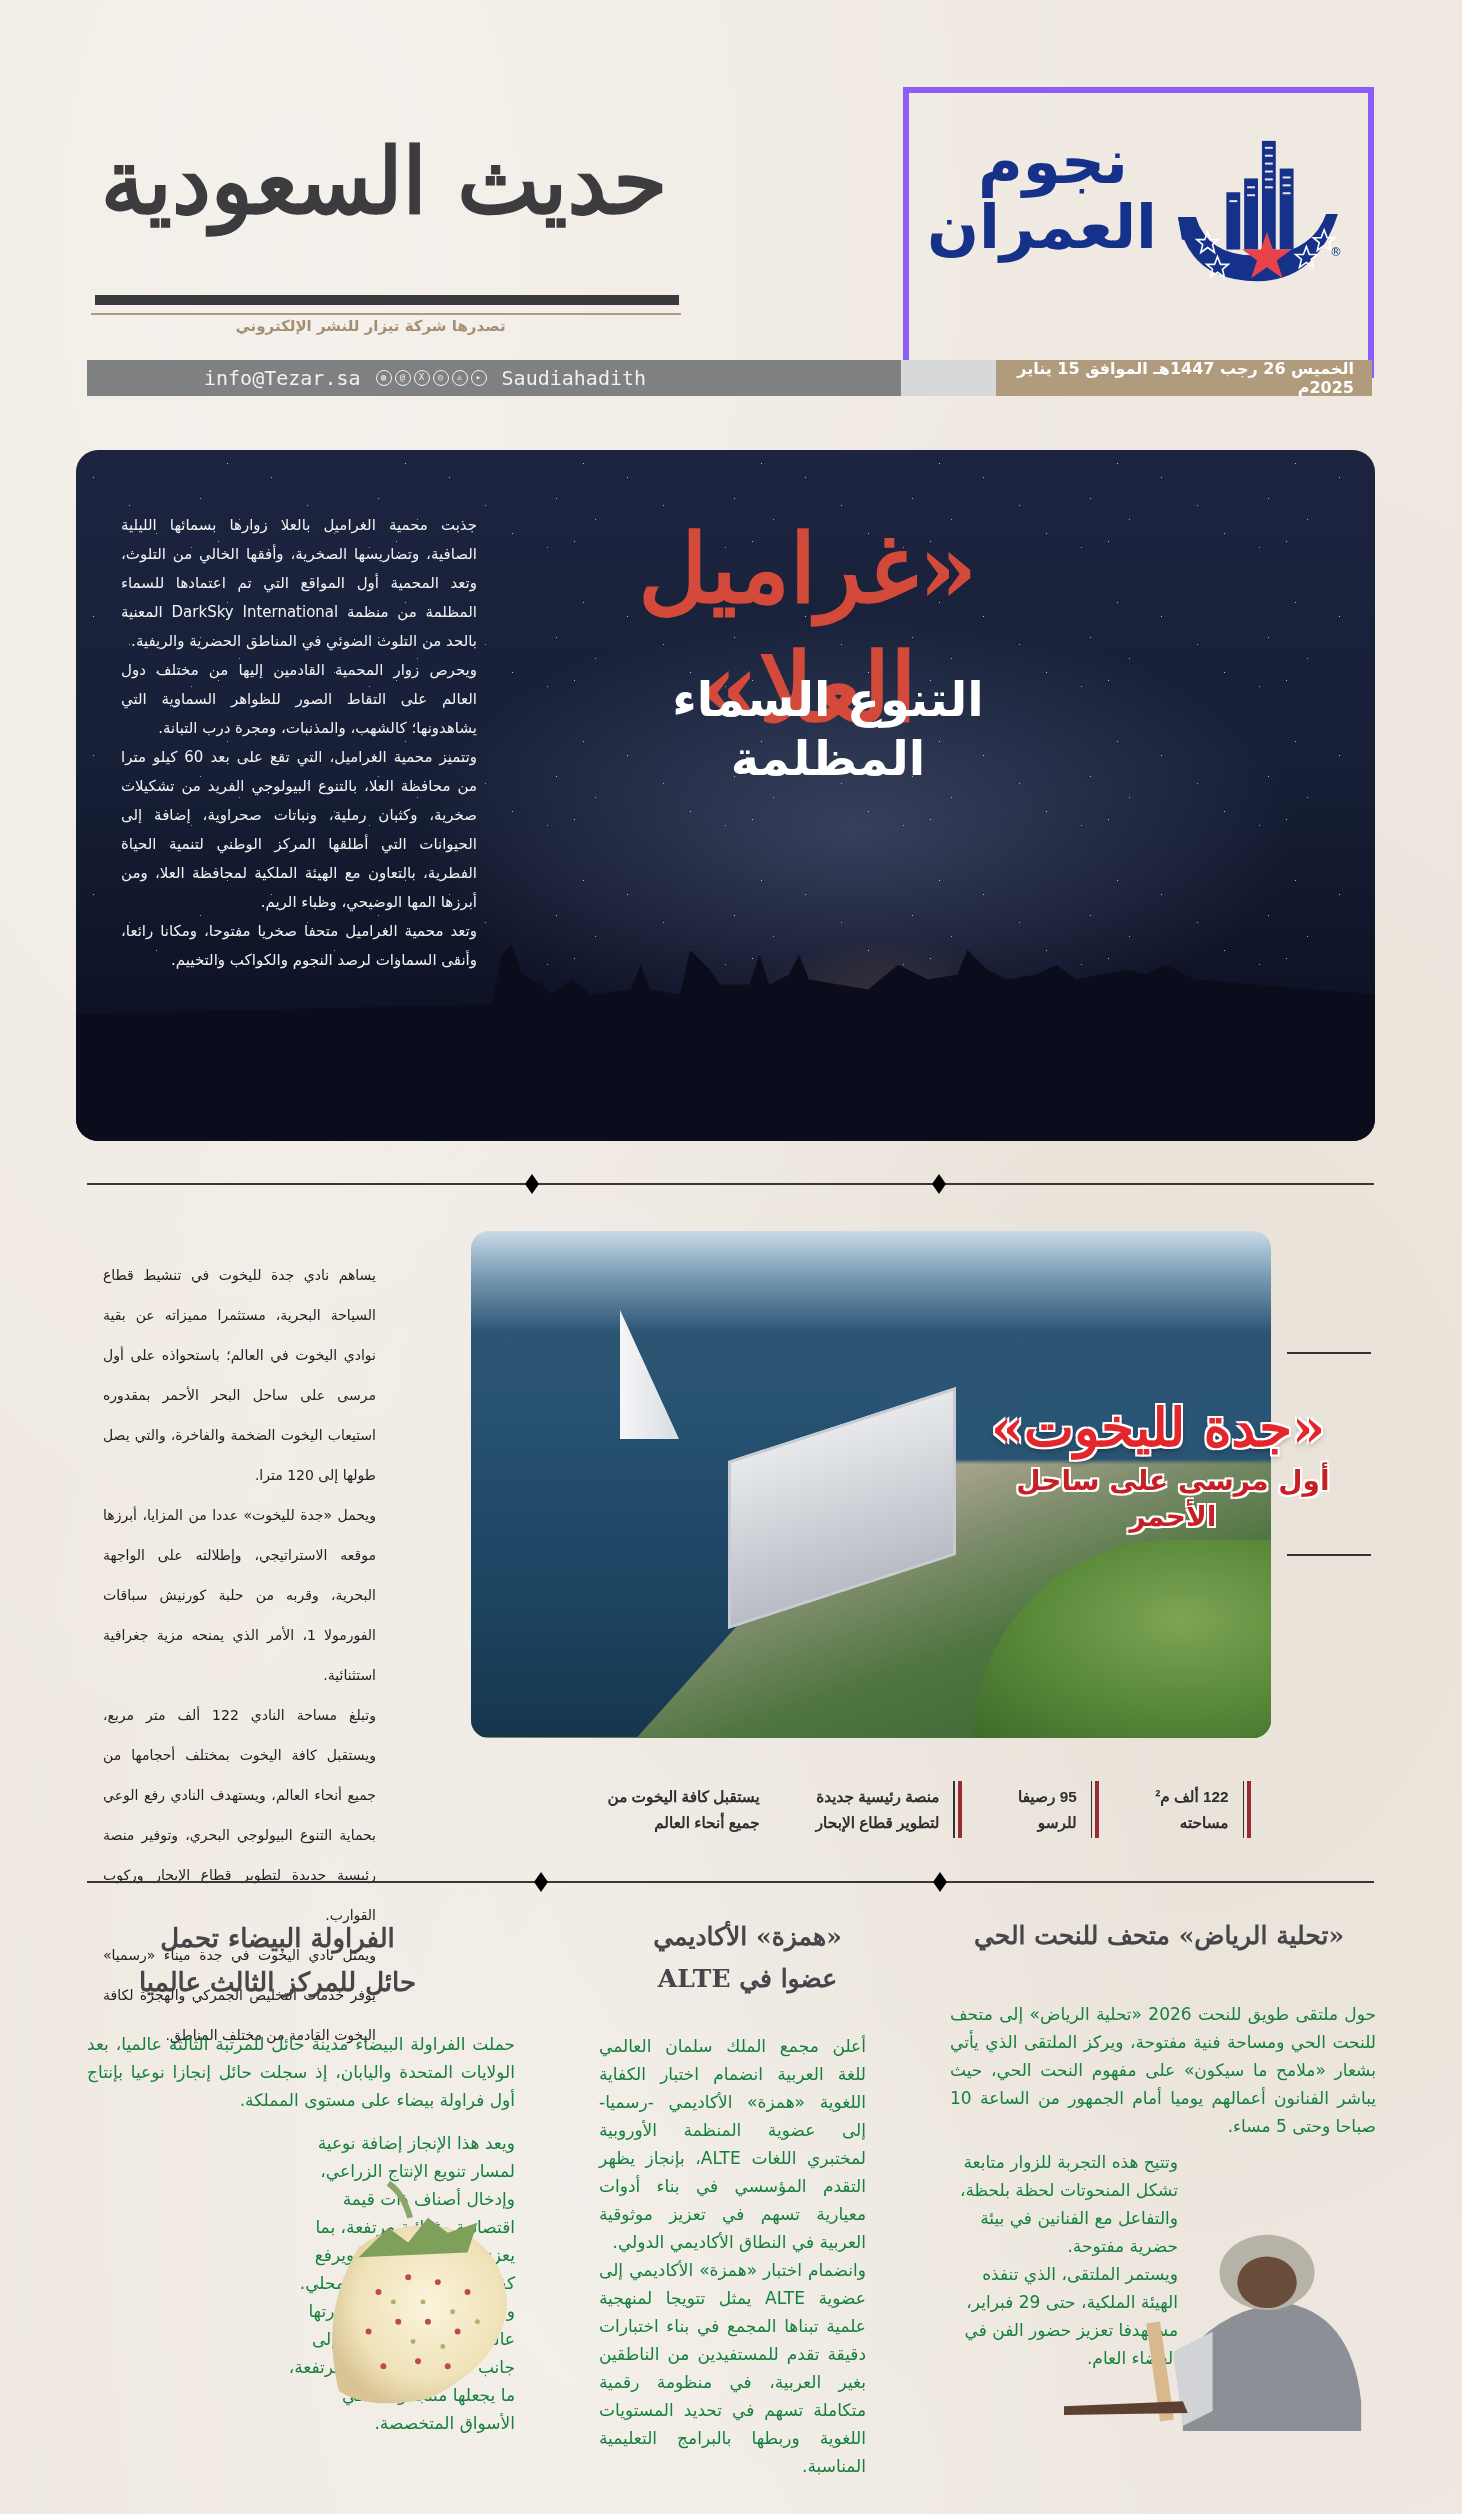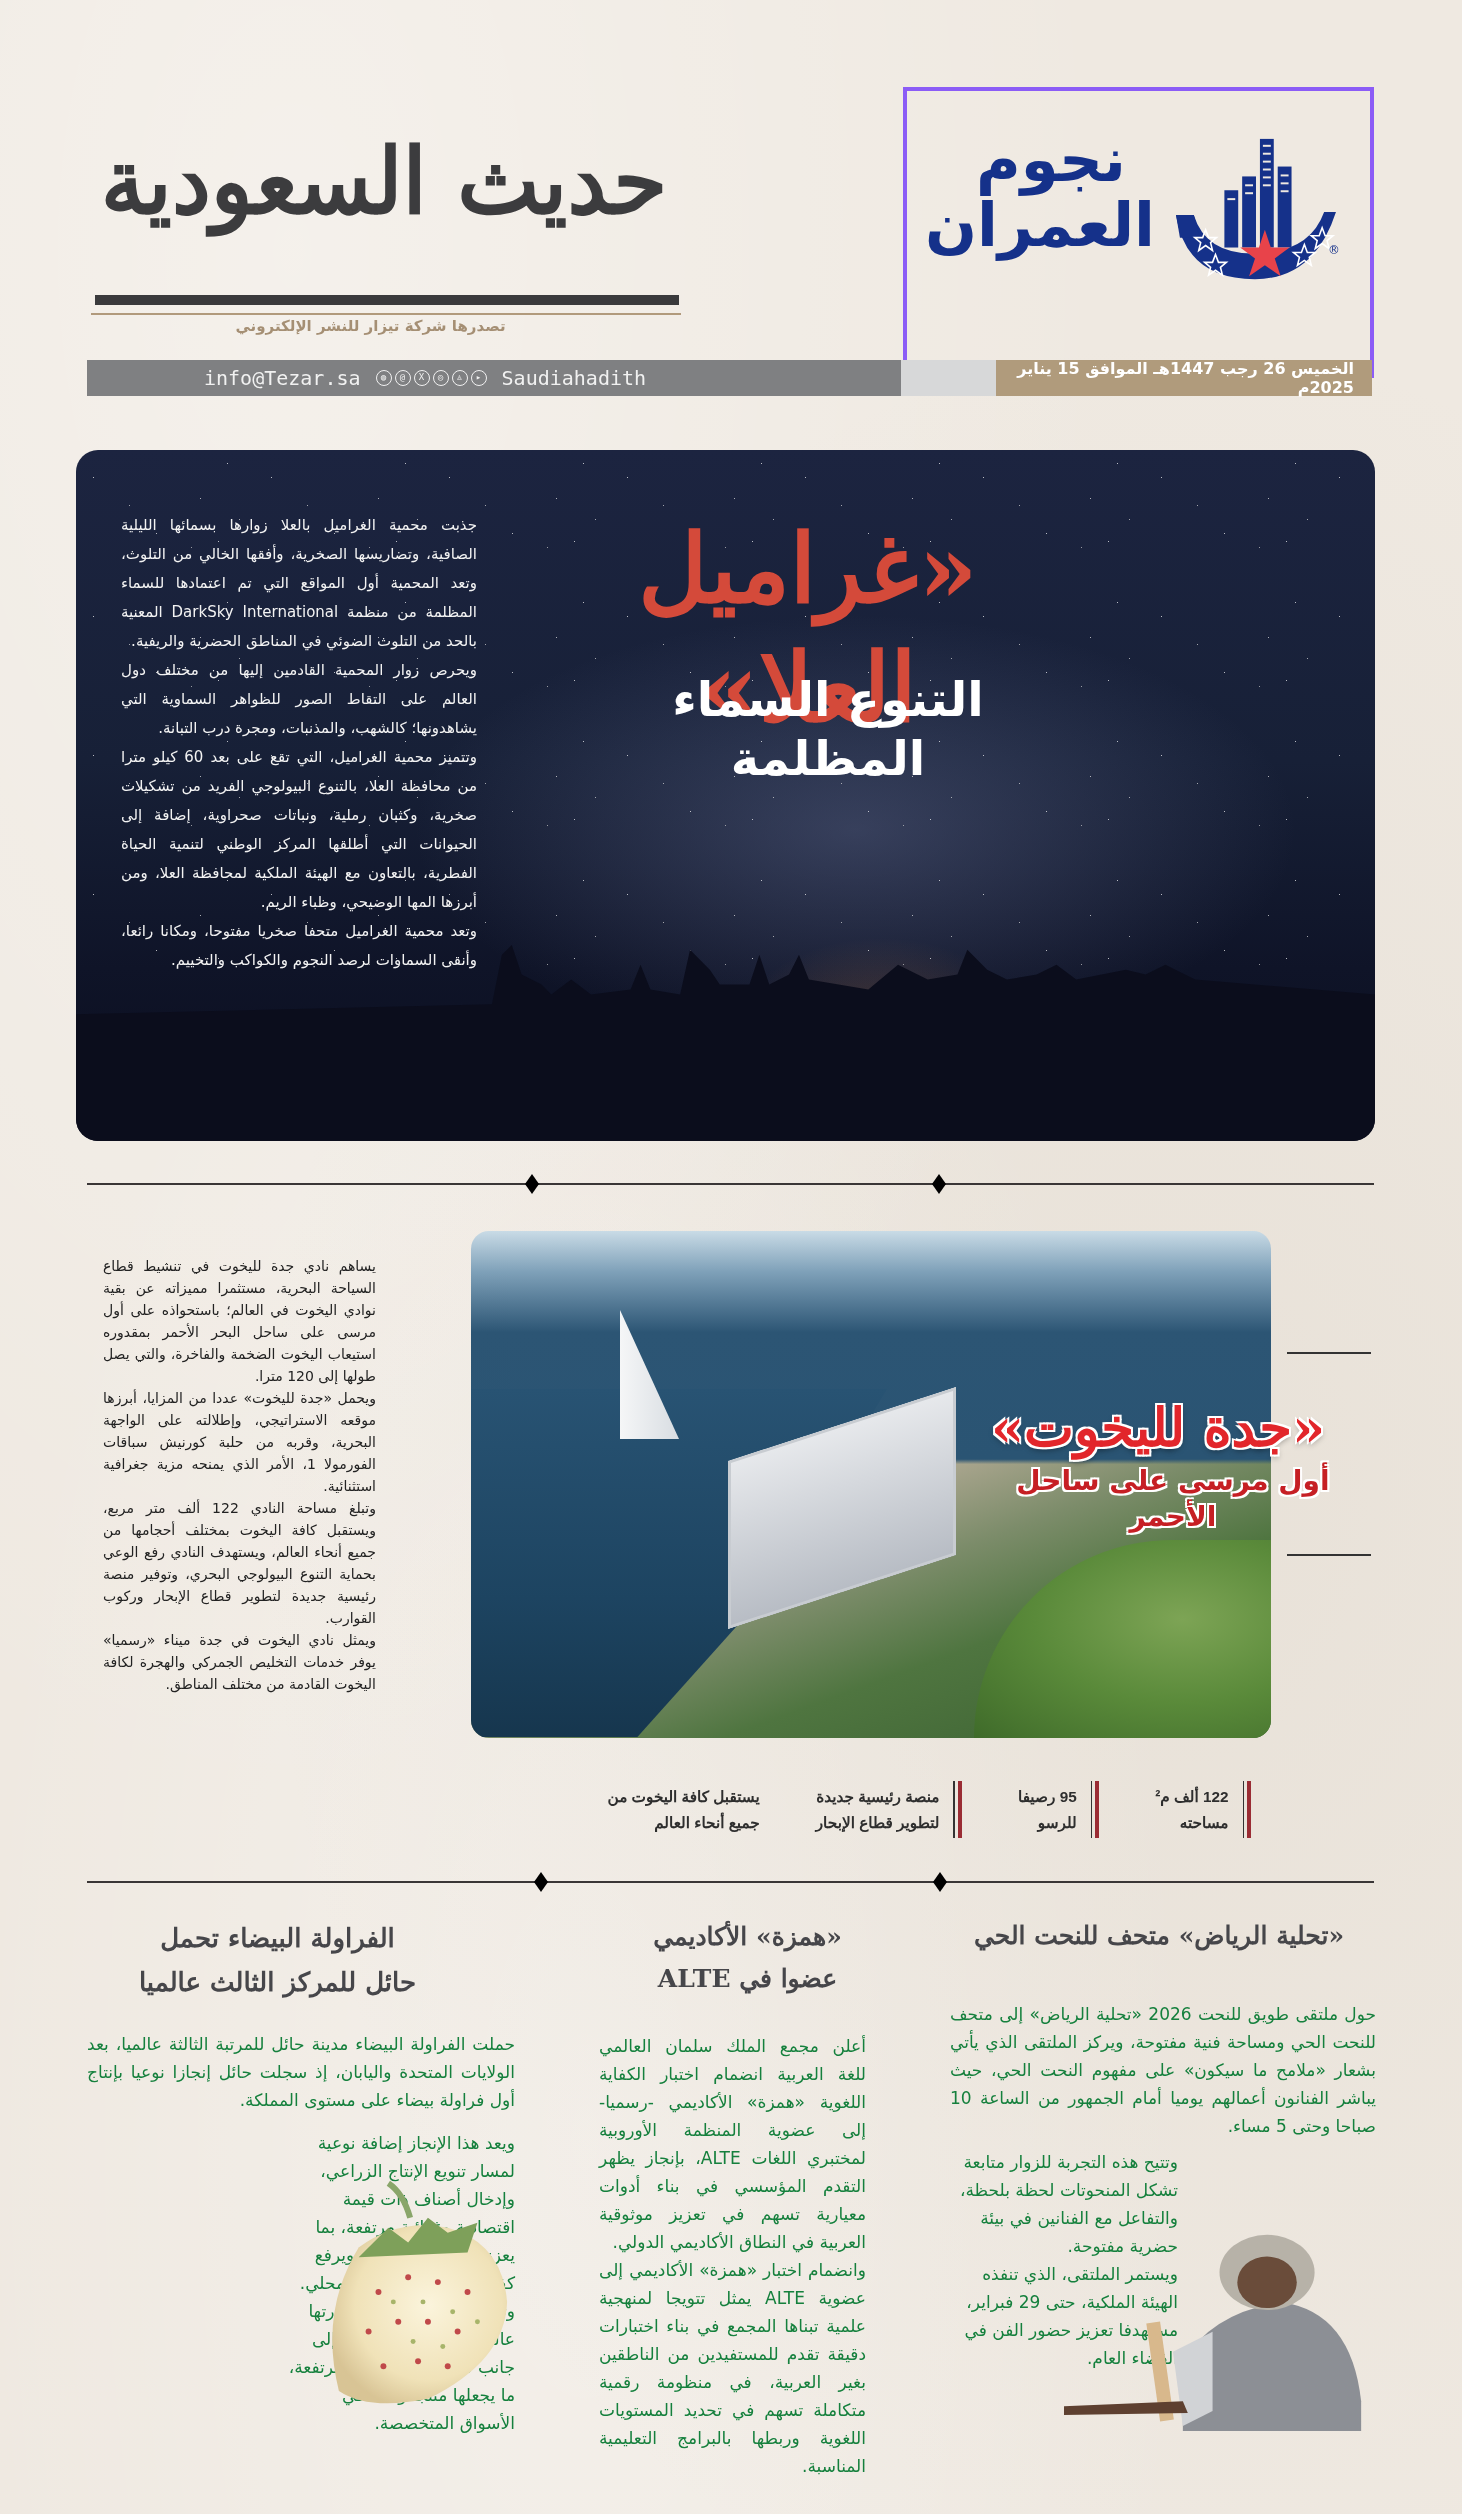--- a/index.html
+++ b/index.html
@@ -28,21 +28,21 @@
   }
   .masthead-bar { left: 95px; top: 295px; width: 584px; height: 10px; background: #3a3a3c; }
   .masthead-line { left: 91px; top: 313px; width: 590px; height: 2px; background: #b19a7c; }
   .masthead-sub {
     left: 212px; top: 317px; width: 317px; text-align: center;
     font-size: 15px; color: #a58f74; font-weight: bold;
   }
 
   .logo-box {
     left: 903px; top: 87px; width: 471px; height: 291px;
-    border: 4px solid #8b5cf6;
+    border: 6px solid #8b5cf6;
   }
   .logo-text {
     position: absolute; left: 40px; top: 36px; width: 208px;
     font-family: "DejaVu Sans", sans-serif; font-weight: bold;
     color: #15318a; font-size: 61px; line-height: 65px; text-align: center;
   }
   .logo-emblem { position: absolute; left: 259px; top: 40px; width: 178px; height: 158px; }
 
   .info-bar-left {
     left: 87px; top: 360px; width: 814px; height: 36px; background: #7f8082;
@@ -107,21 +107,21 @@
   
   .divider { left: 87px; width: 1287px; height: 2px; background: #3a3636; }
   .diamond {
     width: 14px; height: 20px; background: #000;
     clip-path: polygon(50% 0, 100% 50%, 50% 100%, 0 50%);
   }
 
   
   .yacht-text {
     left: 103px; top: 1255px; width: 273px;
-    font-size: 14px; line-height: 22px; text-align: justify; color: #222;
+    font-size: 14px; line-height: 40px; text-align: justify; color: #222;
   }
   .yacht-text p { margin: 0; }
   .yacht-img {
     left: 471px; top: 1231px; width: 800px; height: 507px; border-radius: 18px; overflow: hidden;
     background:
       linear-gradient(180deg, #c9dbe6 0%, #7fa1b9 8%, #2c5574 20%, #2a5473 45%, transparent 46%),
       linear-gradient(160deg, transparent 0%, transparent 35%, #a09a8c 36%, #b6ac98 48%, #7c8c6a 62%, #4f7540 75%, #3a6030 100%);
   }
   .yacht-img .water {
     position: absolute; left: 0; top: 158px; width: 416px; height: 348px;

